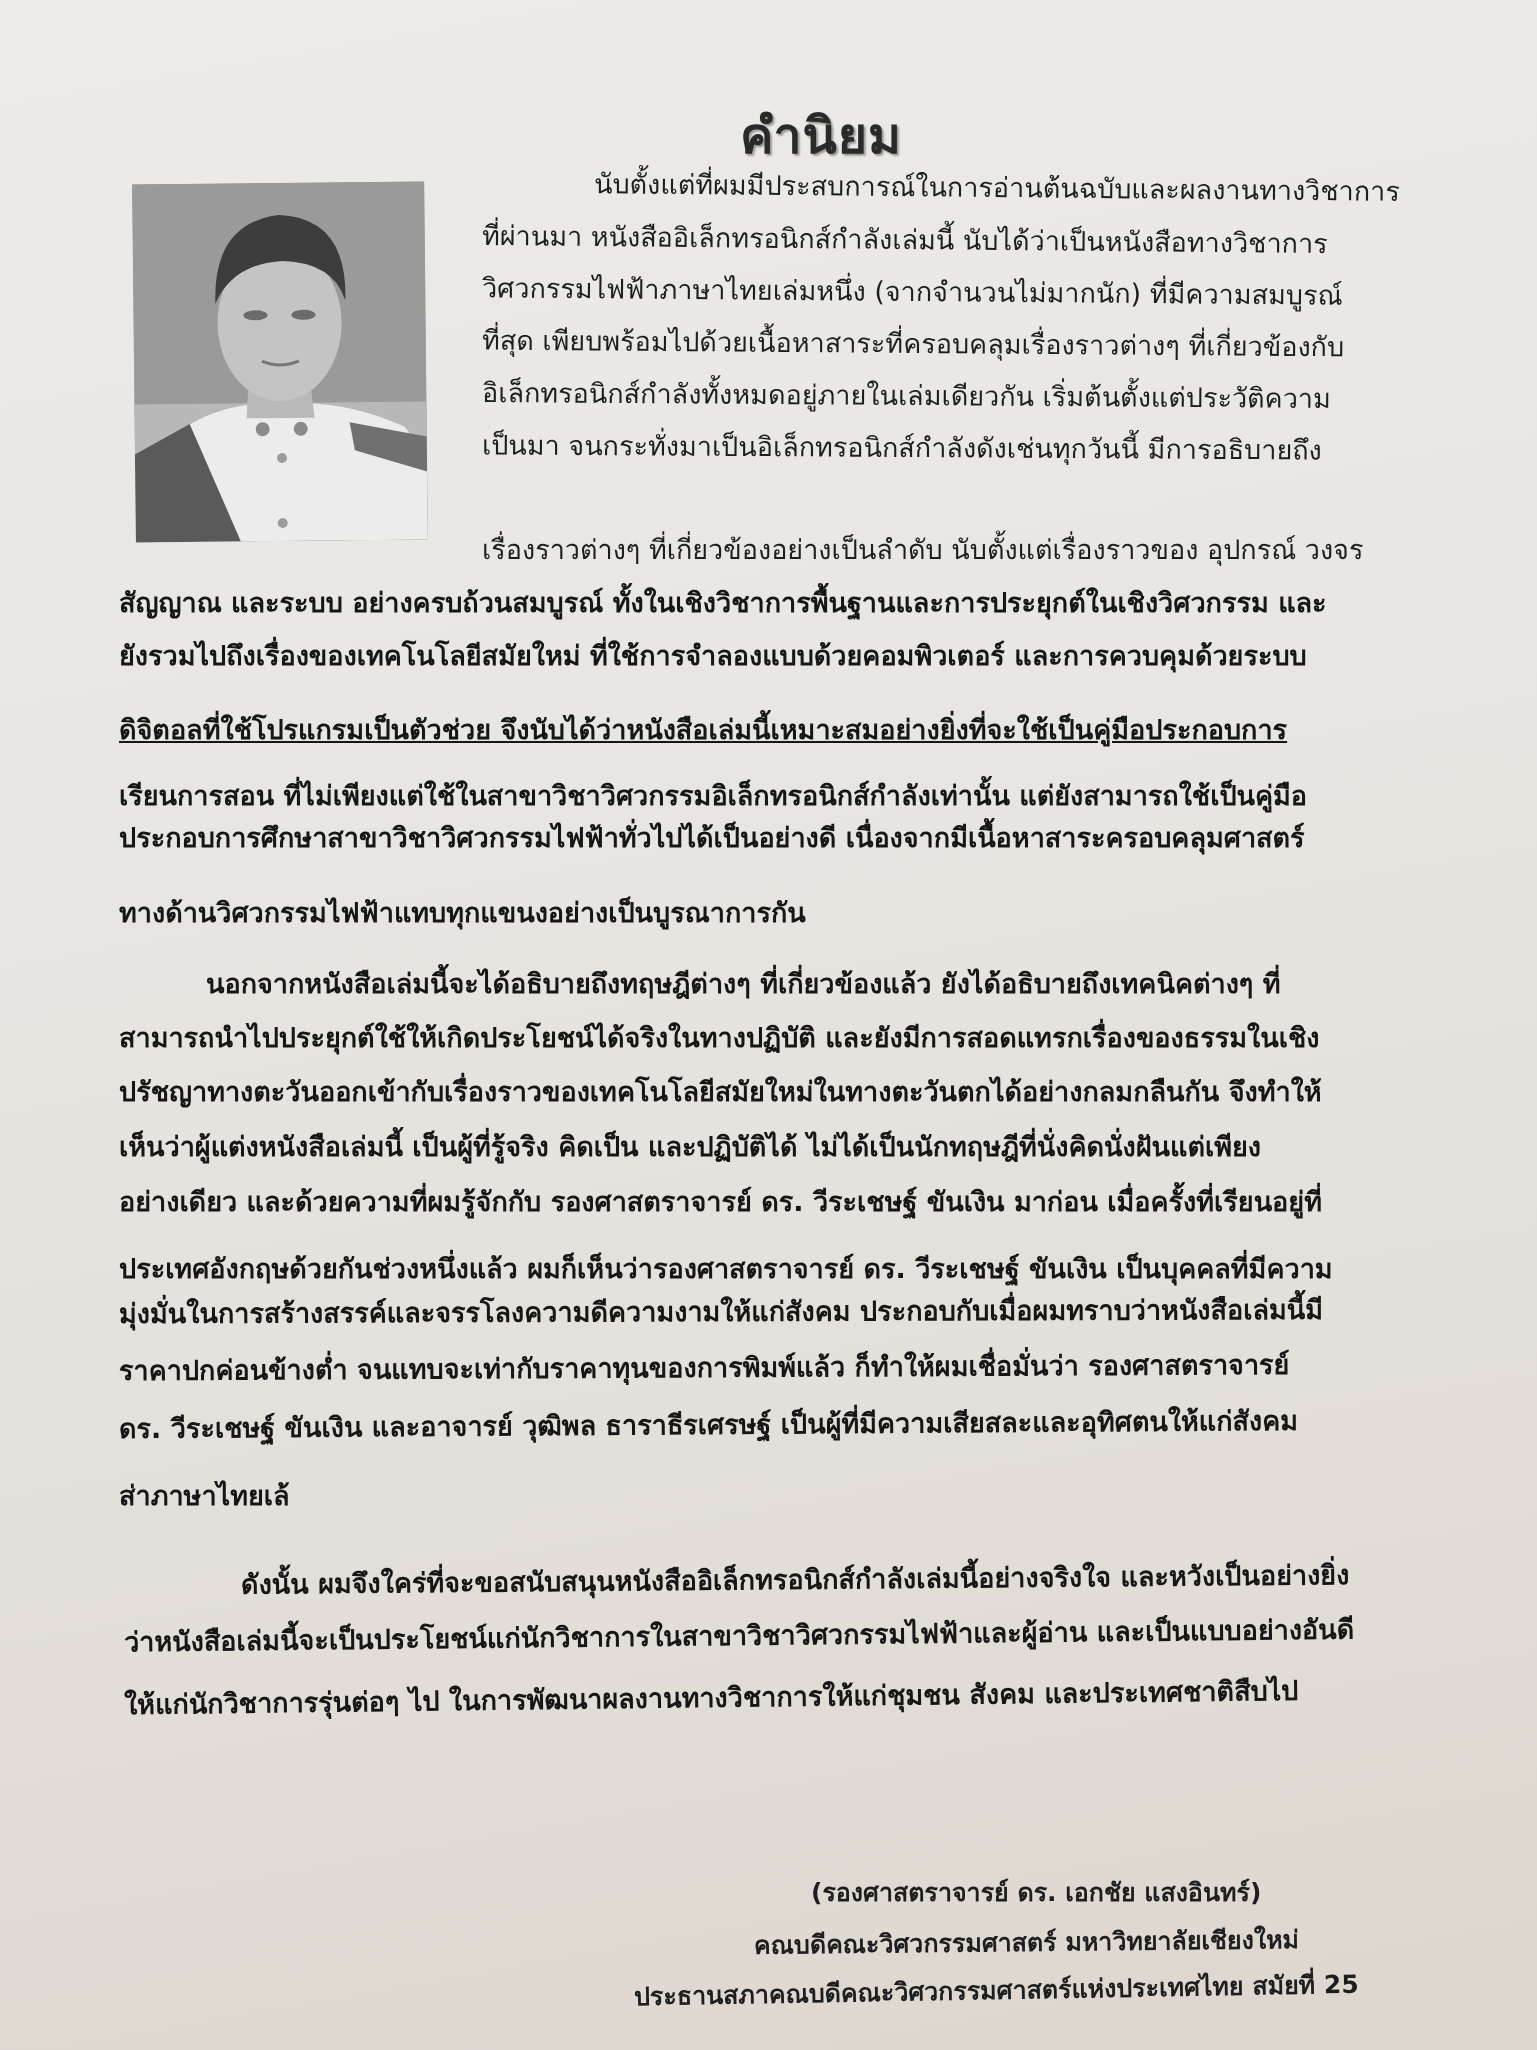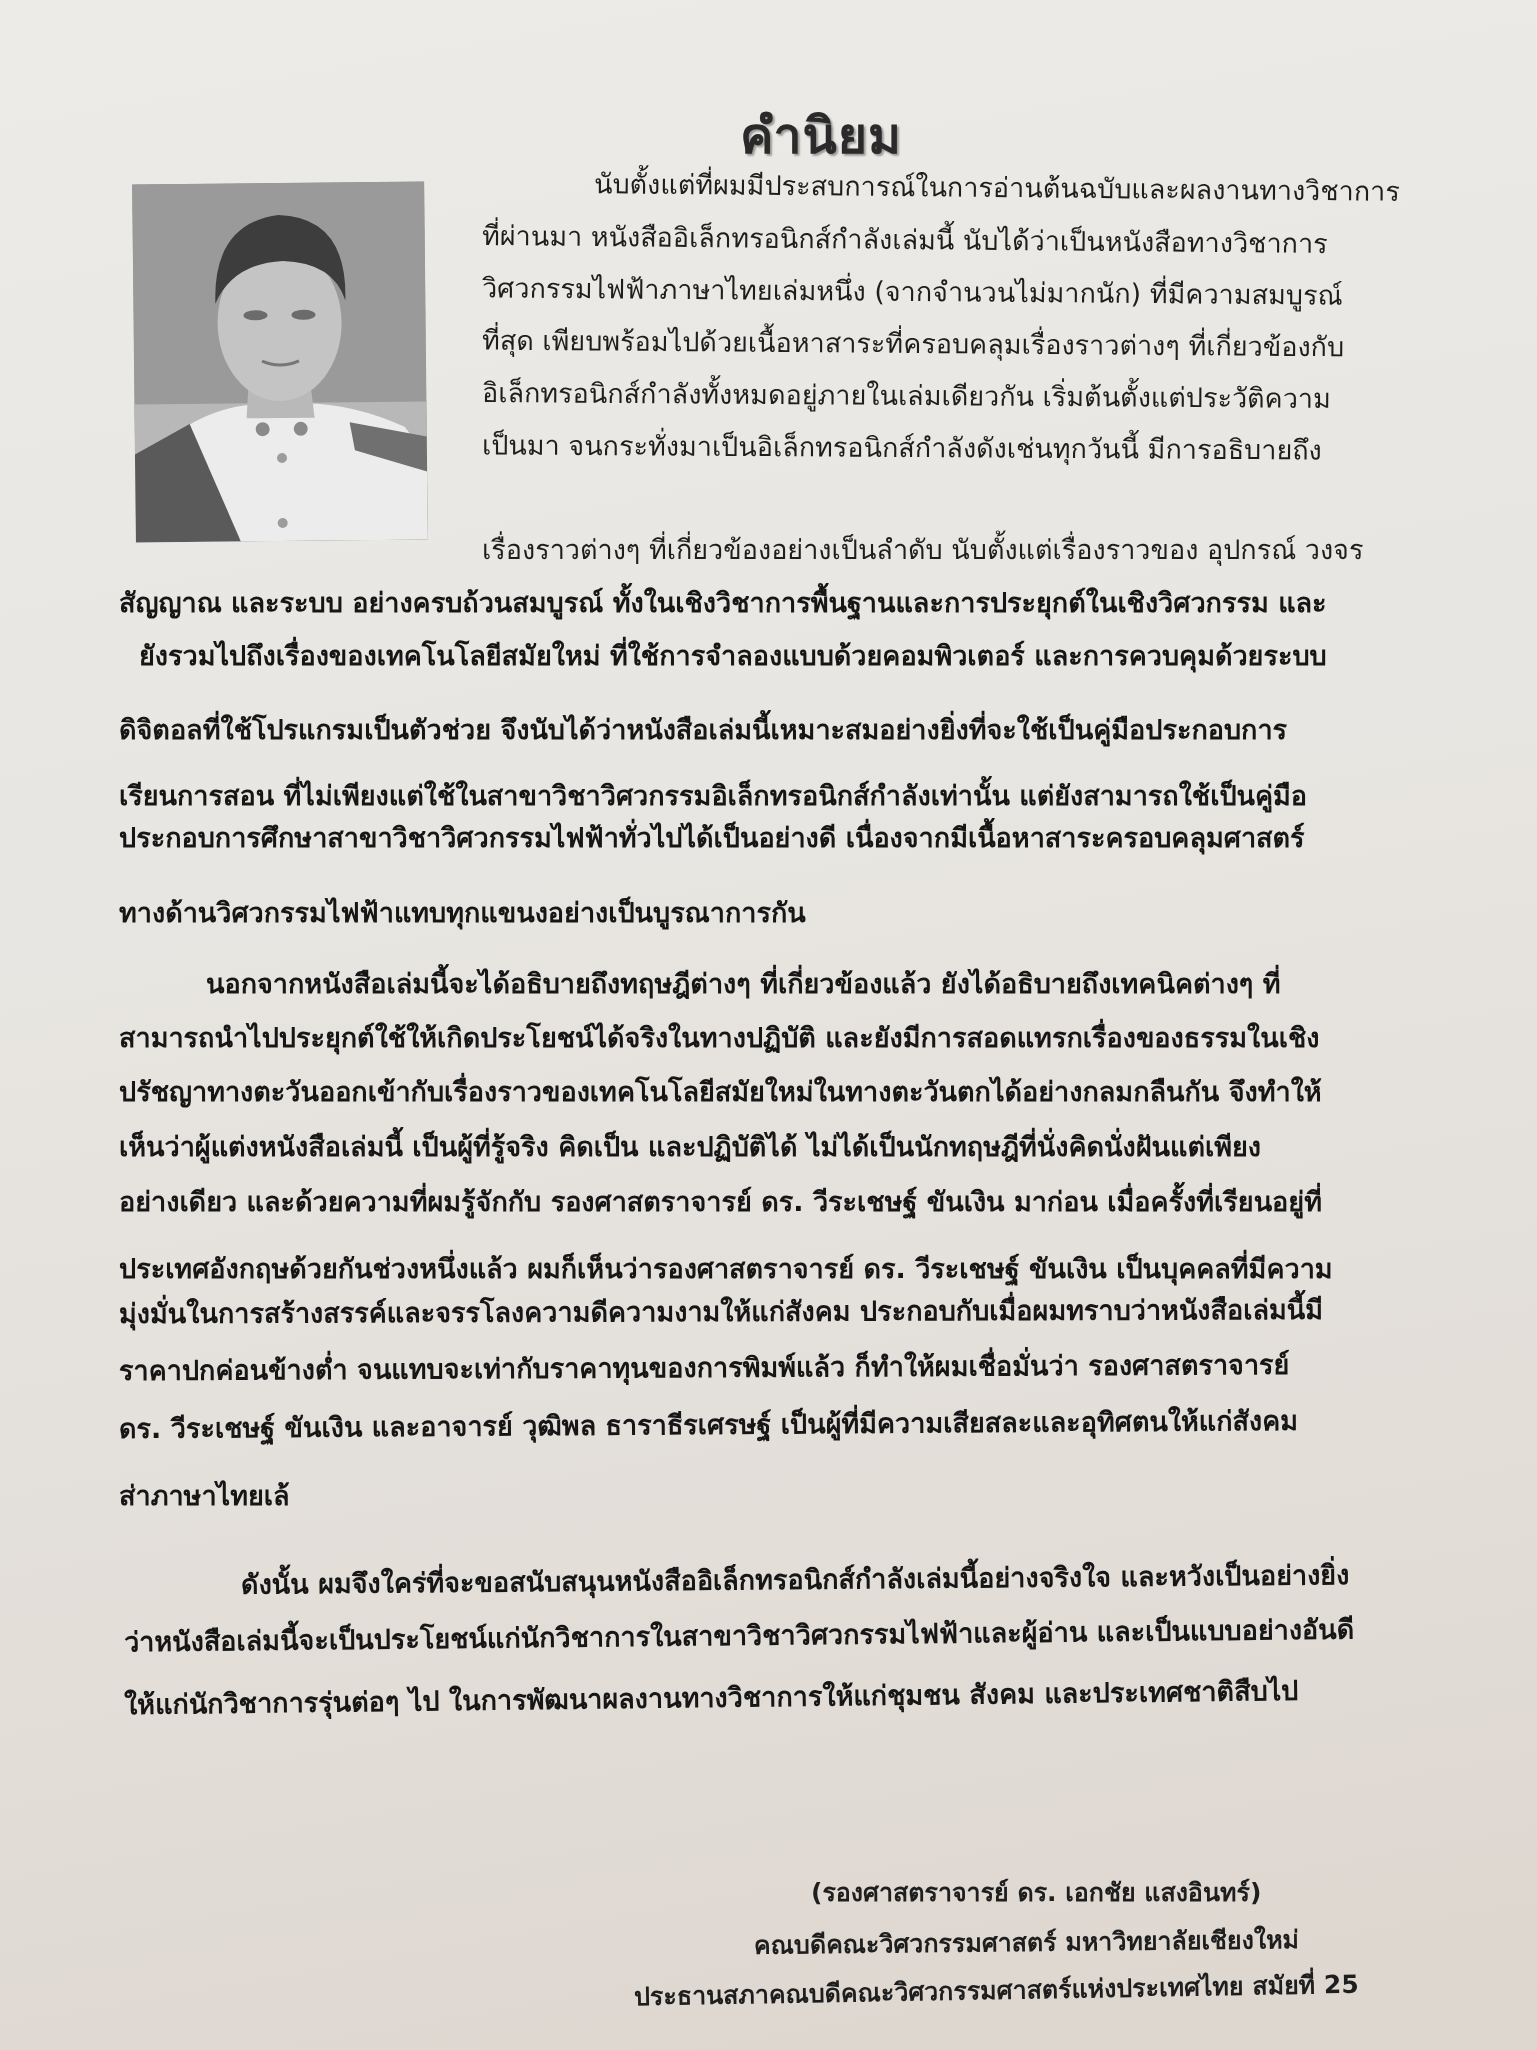--- a/index.html
+++ b/index.html
@@ -102,22 +102,22 @@
 
   <div>
     <div class="line" style="left:578px; top:168px; transform:rotate(0.55deg);">นับตั้งแต่ที่ผมมีประสบการณ์ในการอ่านต้นฉบับและผลงานทางวิชาการ</div>
     <div class="line" style="left:466px; top:220px; transform:rotate(0.55deg);">ที่ผ่านมา   หนังสืออิเล็กทรอนิกส์กำลังเล่มนี้   นับได้ว่าเป็นหนังสือทางวิชาการ</div>
     <div class="line" style="left:466px; top:272px; transform:rotate(0.5deg);">วิศวกรรมไฟฟ้าภาษาไทยเล่มหนึ่ง  (จากจำนวนไม่มากนัก)  ที่มีความสมบูรณ์</div>
     <div class="line" style="left:466px; top:324px; transform:rotate(0.45deg);">ที่สุด  เพียบพร้อมไปด้วยเนื้อหาสาระที่ครอบคลุมเรื่องราวต่างๆ  ที่เกี่ยวข้องกับ</div>
     <div class="line" style="left:466px; top:376px; transform:rotate(0.4deg);">อิเล็กทรอนิกส์กำลังทั้งหมดอยู่ภายในเล่มเดียวกัน        เริ่มต้นตั้งแต่ประวัติความ</div>
     <div class="line" style="left:466px; top:428px; transform:rotate(0.35deg);">เป็นมา    จนกระทั่งมาเป็นอิเล็กทรอนิกส์กำลังดังเช่นทุกวันนี้    มีการอธิบายถึง</div>
     <div class="line" style="left:466px; top:530px;">เรื่องราวต่างๆ ที่เกี่ยวข้องอย่างเป็นลำดับ นับตั้งแต่เรื่องราวของ อุปกรณ์ วงจร</div>
     <div class="line bold-line" style="left:103px; top:583px;">สัญญาณ และระบบ อย่างครบถ้วนสมบูรณ์ ทั้งในเชิงวิชาการพื้นฐานและการประยุกต์ในเชิงวิศวกรรม และ</div>
-    <div class="line bold-line" style="left:103px; top:636px;margin-left:20px;">ยังรวมไปถึงเรื่องของเทคโนโลยีสมัยใหม่   ที่ใช้การจำลองแบบด้วยคอมพิวเตอร์   และการควบคุมด้วยระบบ</div>
-    <div class="line bold-line" style="left:103px; top:710px;">ดิจิตอลที่ใช้โปรแกรมเป็นตัวช่วย        จึงนับได้ว่าหนังสือเล่มนี้เหมาะสมอย่างยิ่งที่จะใช้เป็นคู่มือประกอบการ</div>
+    <div class="line bold-line" style="left:103px; top:636px;">ยังรวมไปถึงเรื่องของเทคโนโลยีสมัยใหม่   ที่ใช้การจำลองแบบด้วยคอมพิวเตอร์   และการควบคุมด้วยระบบ</div>
+    <div class="line bold-line" style="left:103px; top:710px;text-decoration:underline;">ดิจิตอลที่ใช้โปรแกรมเป็นตัวช่วย        จึงนับได้ว่าหนังสือเล่มนี้เหมาะสมอย่างยิ่งที่จะใช้เป็นคู่มือประกอบการ</div>
     <div class="line bold-line" style="left:103px; top:763px;margin-top:13px;">เรียนการสอน    ที่ไม่เพียงแต่ใช้ในสาขาวิชาวิศวกรรมอิเล็กทรอนิกส์กำลังเท่านั้น    แต่ยังสามารถใช้เป็นคู่มือ</div>
     <div class="line bold-line" style="left:103px; top:818px;">ประกอบการศึกษาสาขาวิชาวิศวกรรมไฟฟ้าทั่วไปได้เป็นอย่างดี      เนื่องจากมีเนื้อหาสาระครอบคลุมศาสตร์</div>
     <div class="line bold-line" style="left:103px; top:893px;text-align:center;">ทางด้านวิศวกรรมไฟฟ้าแทบทุกแขนงอย่างเป็นบูรณาการกัน</div>
   </div>
 
   <div>
     <div class="line bold-line" style="left:190px; top:964px;">นอกจากหนังสือเล่มนี้จะได้อธิบายถึงทฤษฎีต่างๆ ที่เกี่ยวข้องแล้ว  ยังได้อธิบายถึงเทคนิคต่างๆ ที่</div>
     <div class="line bold-line" style="left:103px; top:1018px;text-align:center;">สามารถนำไปประยุกต์ใช้ให้เกิดประโยชน์ได้จริงในทางปฏิบัติ      และยังมีการสอดแทรกเรื่องของธรรมในเชิง</div>
     <div class="line bold-line" style="left:103px; top:1072px;">ปรัชญาทางตะวันออกเข้ากับเรื่องราวของเทคโนโลยีสมัยใหม่ในทางตะวันตกได้อย่างกลมกลืนกัน   จึงทำให้</div>
     <div class="line bold-line" style="left:103px; top:1127px;text-align:center;">เห็นว่าผู้แต่งหนังสือเล่มนี้  เป็นผู้ที่รู้จริง  คิดเป็น  และปฏิบัติได้  ไม่ได้เป็นนักทฤษฎีที่นั่งคิดนั่งฝันแต่เพียง</div>

